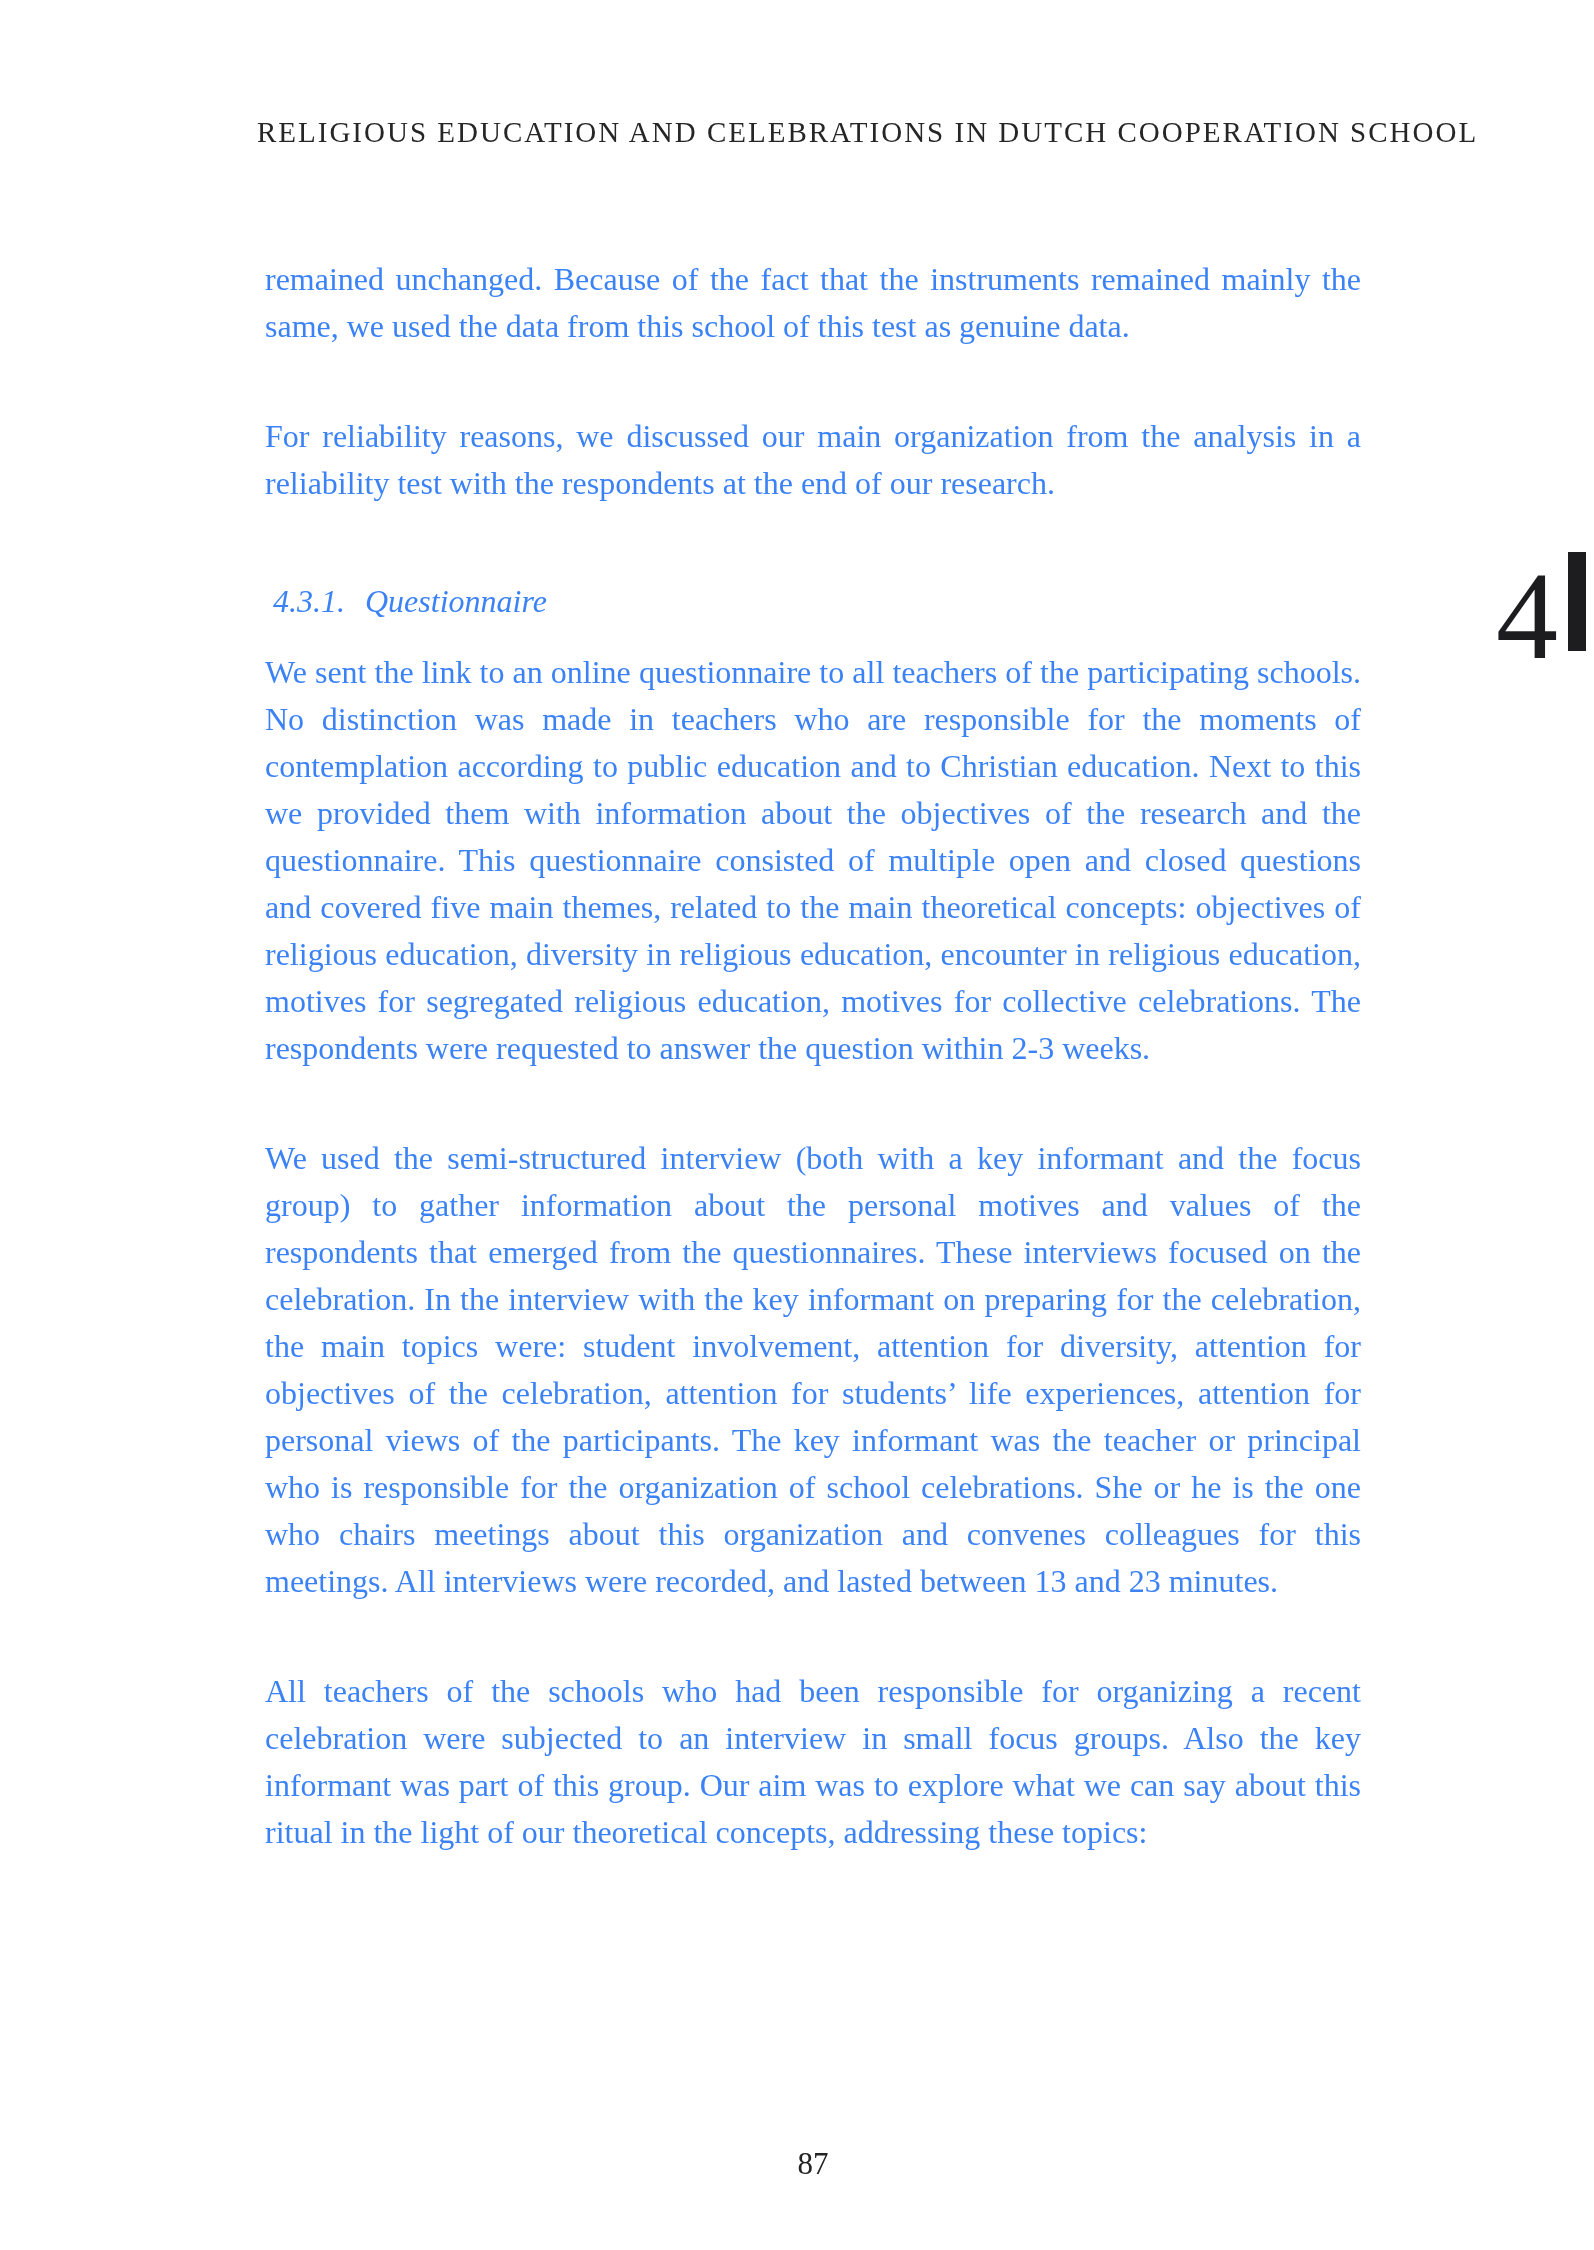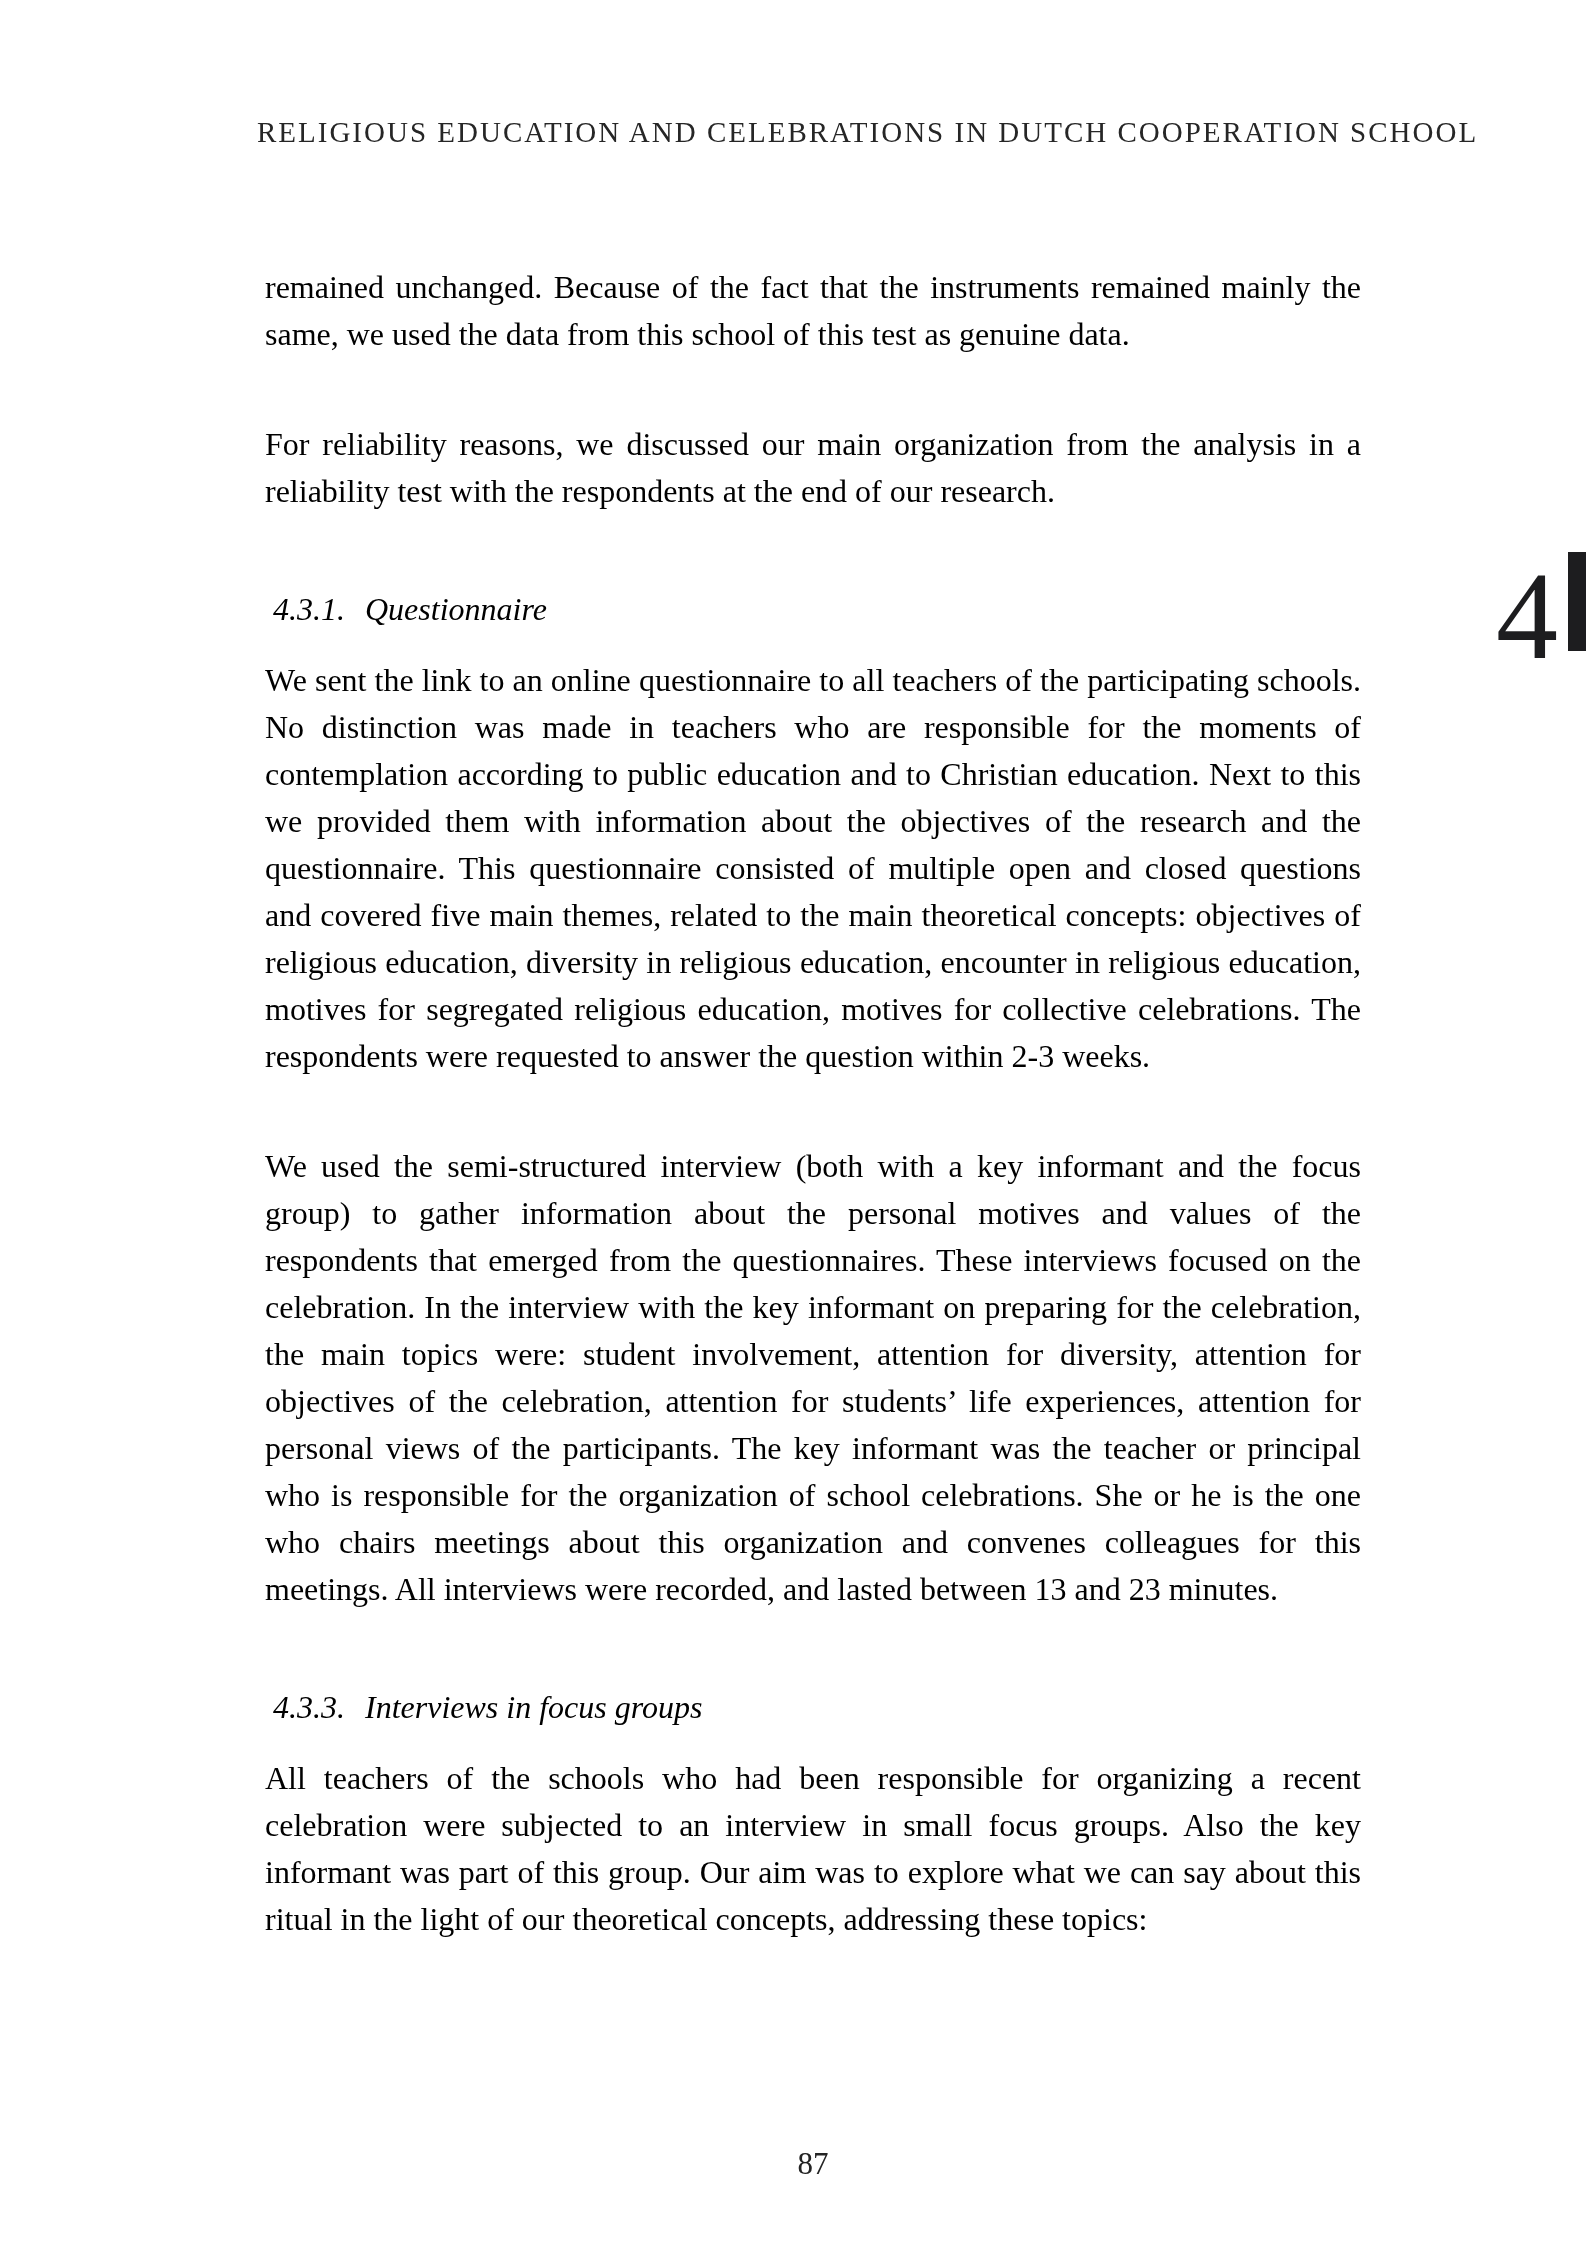--- a/index.html
+++ b/index.html
@@ -19,29 +19,29 @@
     left: 233px;
     width: 1128px;
     text-align: center;
     font-size: 29px;
     letter-spacing: 2px;
     white-space: nowrap;
     color: #262626;
   }
   .text-block {
     position: absolute;
-    top: 232px;
+    top: 224px;
     left: 233px;
     width: 1128px;
     font-size: 32px;
     line-height: 47px;
     text-align: justify;
     text-justify: inter-word;
     hyphens: none;
-    color: #000000;
+    color: #3b82f6;
   }
   .para { margin-bottom: 47px; }
   .section-heading {
     margin-top: 16px;
     font-style: italic;
     text-align: left;
     white-space: nowrap;
   }
   .sec-num { display: inline-block; min-width: 92px; }
   .chapter-number {
@@ -86,22 +86,19 @@
 
     <p class="para">For reliability reasons, we discussed our main organization from the analysis in a reliability test with the respondents at the end of our research.</p>
 
     <div class="section-heading">
       <span class="sec-num">4.3.1.</span><span class="sec-title">Questionnaire</span>
     </div>
     <p class="para">We sent the link to an online questionnaire to all teachers of the participating schools. No distinction was made in teachers who are responsible for the moments of contemplation according to public education and to Christian education. Next to this we provided them with information about the objectives of the research and the questionnaire. This questionnaire consisted of multiple open and closed questions and covered five main themes, related to the main theoretical concepts: objectives of religious education, diversity in religious education, encounter in religious education, motives for segregated religious education, motives for collective celebrations. The respondents were requested to answer the question within 2-3 weeks.</p>
 
     <p class="para">We used the semi-structured interview (both with a key informant and the focus group) to gather information about the personal motives and values of the respondents that emerged from the questionnaires. These interviews focused on the celebration. In the interview with the key informant on preparing for the celebration, the main topics were: student involvement, attention for diversity, attention for objectives of the celebration, attention for students’ life experiences, attention for personal views of the participants. The key informant was the teacher or principal who is responsible for the organization of school celebrations. She or he is the one who chairs meetings about this organization and convenes colleagues for this meetings. All interviews were recorded, and lasted between 13 and 23 minutes.</p>
 
-    <div class="section-heading">
-      <span class="sec-num">4.3.3.</span><span class="sec-title">Interviews in focus groups</span>
-    </div>
     <p class="para">All teachers of the schools who had been responsible for organizing a recent celebration were subjected to an interview in small focus groups. Also the key informant was part of this group. Our aim was to explore what we can say about this ritual in the light of our theoretical concepts, addressing these topics:</p>
 
   </main>
 
   <div class="page-number">87</div>
 
 </div>
 
 </body></html>

